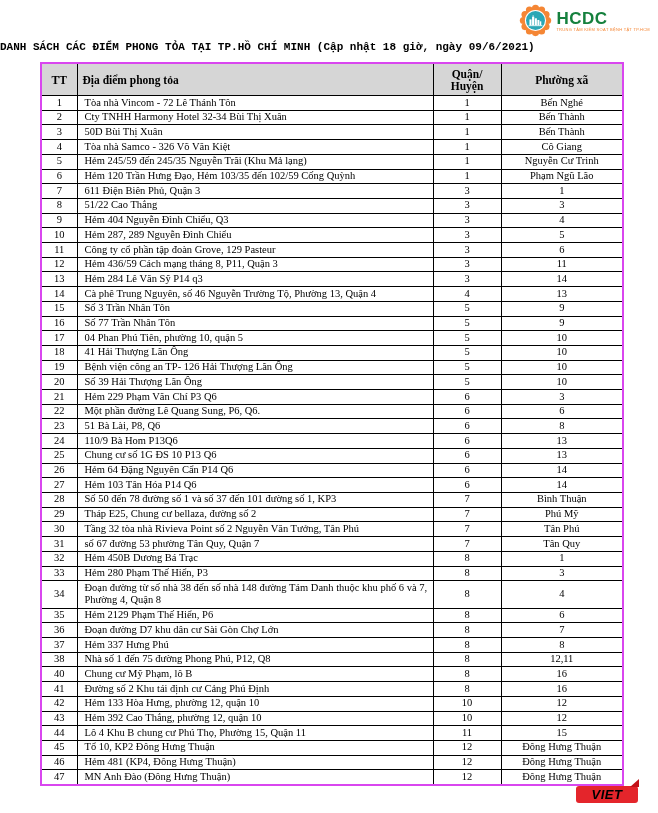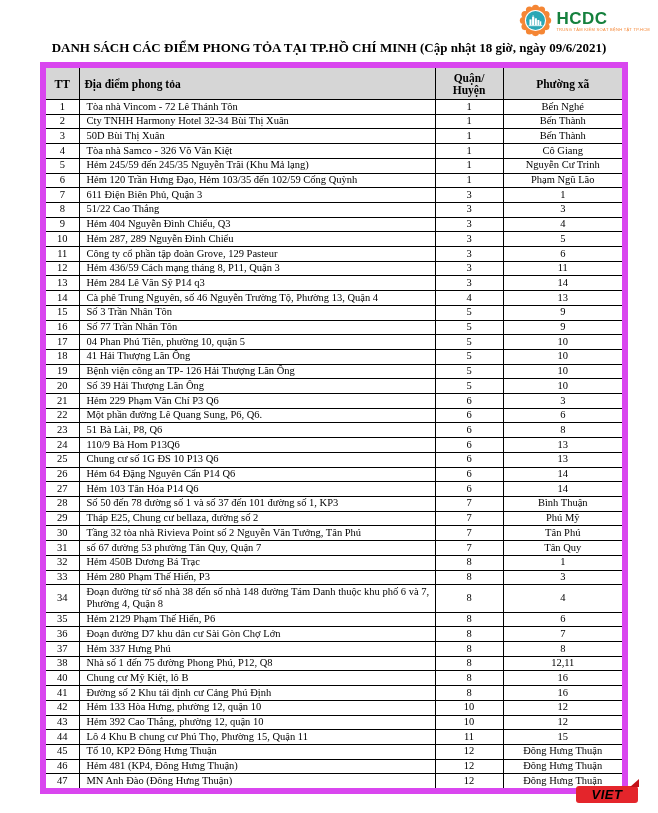--- a/index.html
+++ b/index.html
@@ -16,29 +16,29 @@
     font-family:"Liberation Sans", sans-serif;font-weight:bold;font-size:17px;
     color:#15803d;letter-spacing:0.5px;line-height:17px;
   }
   .logo-tagline{
     font-family:"Liberation Sans", sans-serif;font-size:4px;color:#F58634;
     letter-spacing:0.3px;line-height:5px;white-space:nowrap;
   }
 
   
   .doc-title{
-    position:absolute;top:40px;left:0;width:100%;text-align:center;
-    font-weight:bold;font-size:13px;line-height:15px;
+    position:absolute;top:40px;left:0;width:100%;
+    font-weight:bold;font-size:11px;line-height:15px;font-family:Liberation Mono, monospace;
   }
 
   
   .tbl-wrap{position:absolute;top:62px;left:40px;width:582px;}
   table{border-collapse:collapse;table-layout:fixed;width:582px;}
   th,td{border:1px solid #000;vertical-align:middle;overflow:hidden;}
-  table{border:6px solid #d946ef;}
+  table{border:2px solid #d946ef;}
   col.c0{width:36px;}
   col.c1{width:356px;}
   col.c2{width:68px;}
   col.c3{width:122px;}
   thead th{
     background:#D6D6D6;height:31px;font-size:11.5px;font-weight:bold;
     text-align:center;padding:0 2px;
   }
   thead th.h1{text-align:left;padding-left:5px;margin-left:44px;}
   tbody td{
@@ -340,21 +340,21 @@
           <td class="c3">8</td>
         </tr>
         <tr>
           <td class="c0">38</td>
           <td class="c1">Nhà số 1 đến 75 đường Phong Phú, P12, Q8</td>
           <td class="c2">8</td>
           <td class="c3">12,11</td>
         </tr>
         <tr>
           <td class="c0">40</td>
-          <td class="c1">Chung cư Mỹ Kiệt, lô B</td>
+          <td class="c1">Chung cư Mỹ Phạm, lô B</td>
           <td class="c2">8</td>
           <td class="c3">16</td>
         </tr>
         <tr>
           <td class="c0">41</td>
           <td class="c1">Đường số 2 Khu tái định cư Cảng Phú Định</td>
           <td class="c2">8</td>
           <td class="c3">16</td>
         </tr>
         <tr>

